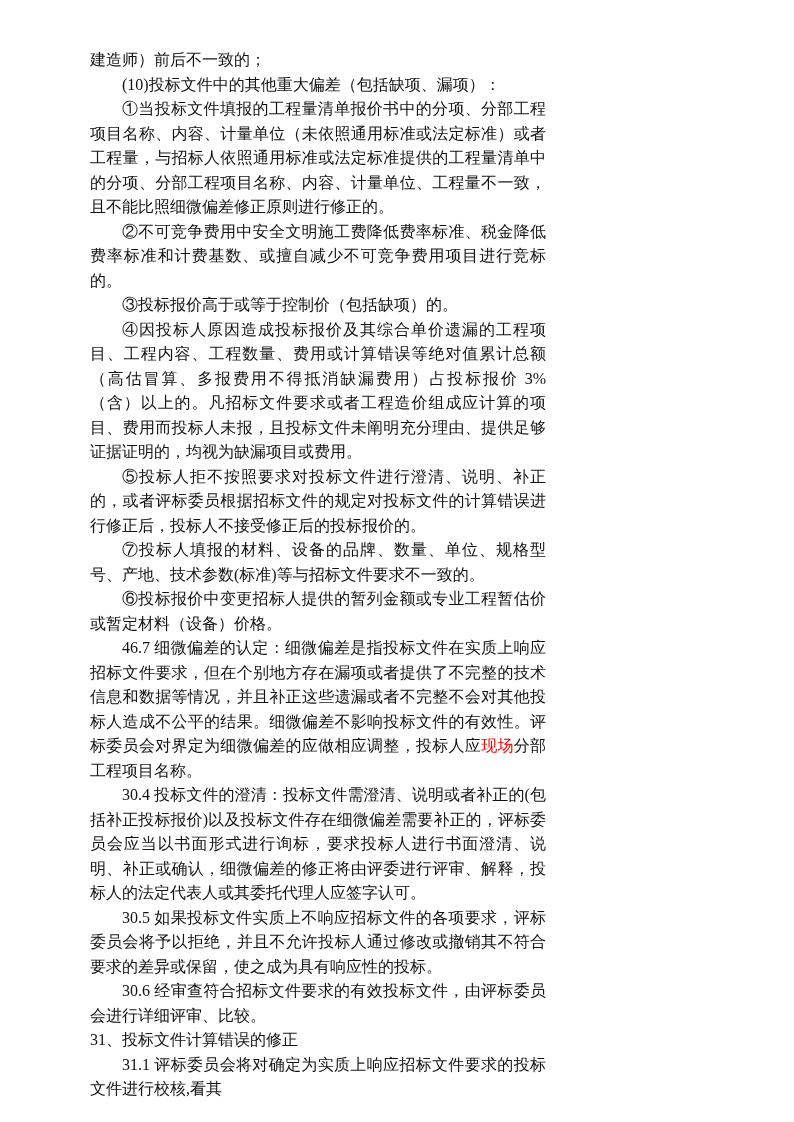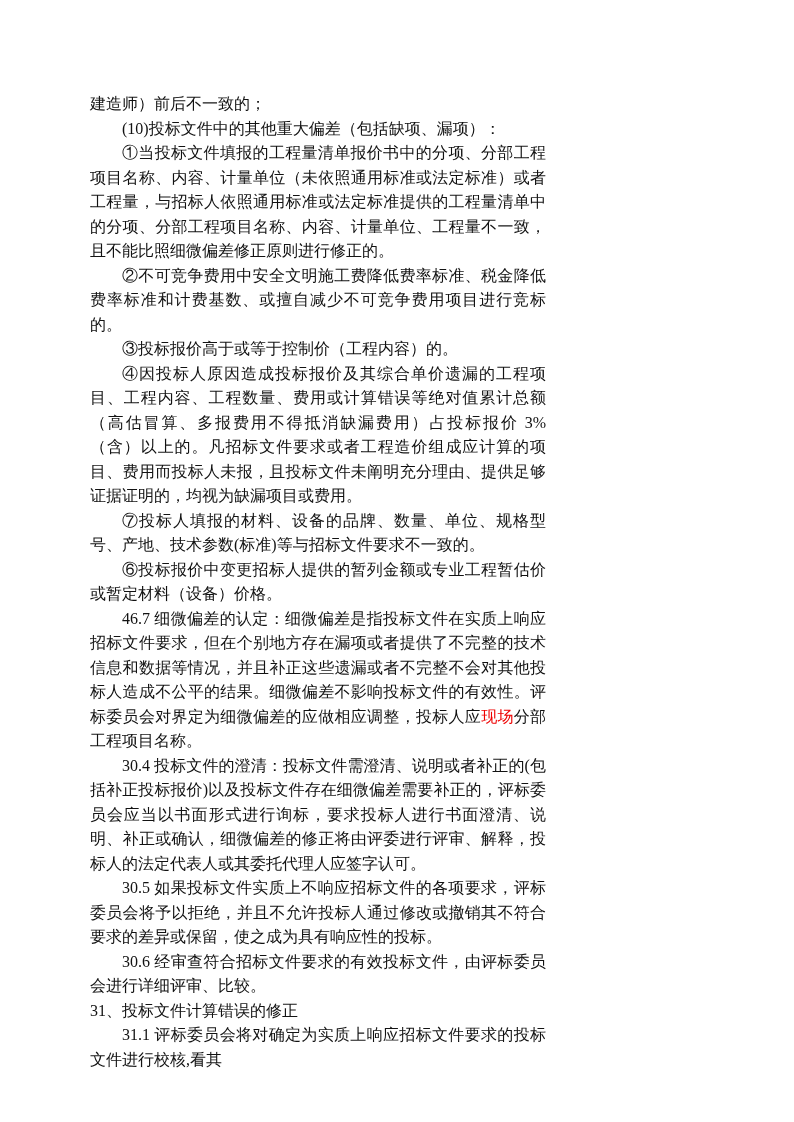--- a/index.html
+++ b/index.html
@@ -10,21 +10,21 @@
   body {
     width: 794px;
     height: 1122px;
     overflow: hidden;
   }
   .page {
     box-sizing: border-box;
     width: 636px;
     height: 1122px;
     background: var(--page-bg, #ffffff);
-    padding: 92px 90px 0 90px;
+    padding: 48px 90px 0 90px;
   }
   .doc {
     font-family: "Liberation Serif", "DejaVu Serif", serif;
     font-size: 16px;
     line-height: 24.5px;
     color: var(--text-color, #121212);
     text-align: justify;
     text-justify: inter-ideograph;
   }
   .doc p.para {
@@ -41,22 +41,23 @@
 </style>
 </head>
 <body>
 
 <main class="page">
   <div class="doc">
       <p class="para"><span class="">建造师）前后不一致的；</span></p>
       <p class="para indent"><span class="">(10)投标文件中的其他重大偏差（包括缺项、漏项）：</span></p>
       <p class="para indent"><span class="">①当投标文件填报的工程量清单报价书中的分项、分部工程项目名称、内容、计量单位（未依照通用标准或法定标准）或者工程量，与招标人依照通用标准或法定标准提供的工程量清单中的分项、分部工程项目名称、内容、计量单位、工程量不一致，且不能比照细微偏差修正原则进行修正的。</span></p>
       <p class="para indent"><span class="">②不可竞争费用中安全文明施工费降低费率标准、税金降低费率标准和计费基数、或擅自减少不可竞争费用项目进行竞标的。</span></p>
-      <p class="para indent"><span class="">③投标报价高于或等于控制价（工程内容）的。</span></p>
+      <p class="para indent"><span class="">③投标报价高于或等于控制价（包括缺项）的。</span></p>
       <p class="para indent"><span class="">④因投标人原因造成投标报价及其综合单价遗漏的工程项目、工程内容、工程数量、费用或计算错误等绝对值累计总额（高估冒算、多报费用不得抵消缺漏费用）占投标报价 3%（含）以上的。凡招标文件要求或者工程造价组成应计算的项目、费用而投标人未报，且投标文件未阐明充分理由、提供足够证据证明的，均视为缺漏项目或费用。</span></p>
+      <p class="para indent"><span class="">⑤投标人拒不按照要求对投标文件进行澄清、说明、补正的，或者评标委员根据招标文件的规定对投标文件的计算错误进行修正后，投标人不接受修正后的投标报价的。</span></p>
       <p class="para indent"><span class="">⑦投标人填报的材料、设备的品牌、数量、单位、规格型号、产地、技术参数(标准)等与招标文件要求不一致的。</span></p>
       <p class="para indent"><span class="">⑥投标报价中变更招标人提供的暂列金额或专业工程暂估价或暂定材料（设备）价格。</span></p>
       <p class="para indent"><span class="">46.7 细微偏差的认定：细微偏差是指投标文件在实质上响应招标文件要求，但在个别地方存在漏项或者提供了不完整的技术信息和数据等情况，并且补正这些遗漏或者不完整不会对其他投标人造成不公平的结果。细微偏差不影响投标文件的有效性。评标委员会对界定为细微偏差的应做相应调整，投标人应</span><span class="hl">现场</span><span class="">分部工程项目名称。</span></p>
       <p class="para indent"><span class="">30.4 投标文件的澄清：投标文件需澄清、说明或者补正的(包括补正投标报价)以及投标文件存在细微偏差需要补正的，评标委员会应当以书面形式进行询标，要求投标人进行书面澄清、说明、补正或确认，细微偏差的修正将由评委进行评审、解释，投标人的法定代表人或其委托代理人应签字认可。</span></p>
       <p class="para indent"><span class="">30.5 如果投标文件实质上不响应招标文件的各项要求，评标委员会将予以拒绝，并且不允许投标人通过修改或撤销其不符合要求的差异或保留，使之成为具有响应性的投标。</span></p>
       <p class="para indent"><span class="">30.6 经审查符合招标文件要求的有效投标文件，由评标委员会进行详细评审、比较。</span></p>
       <p class="para"><span class="">31、投标文件计算错误的修正</span></p>
       <p class="para indent"><span class="">31.1 评标委员会将对确定为实质上响应招标文件要求的投标文件进行校核,看其</span></p>
     </div>
 </main>

